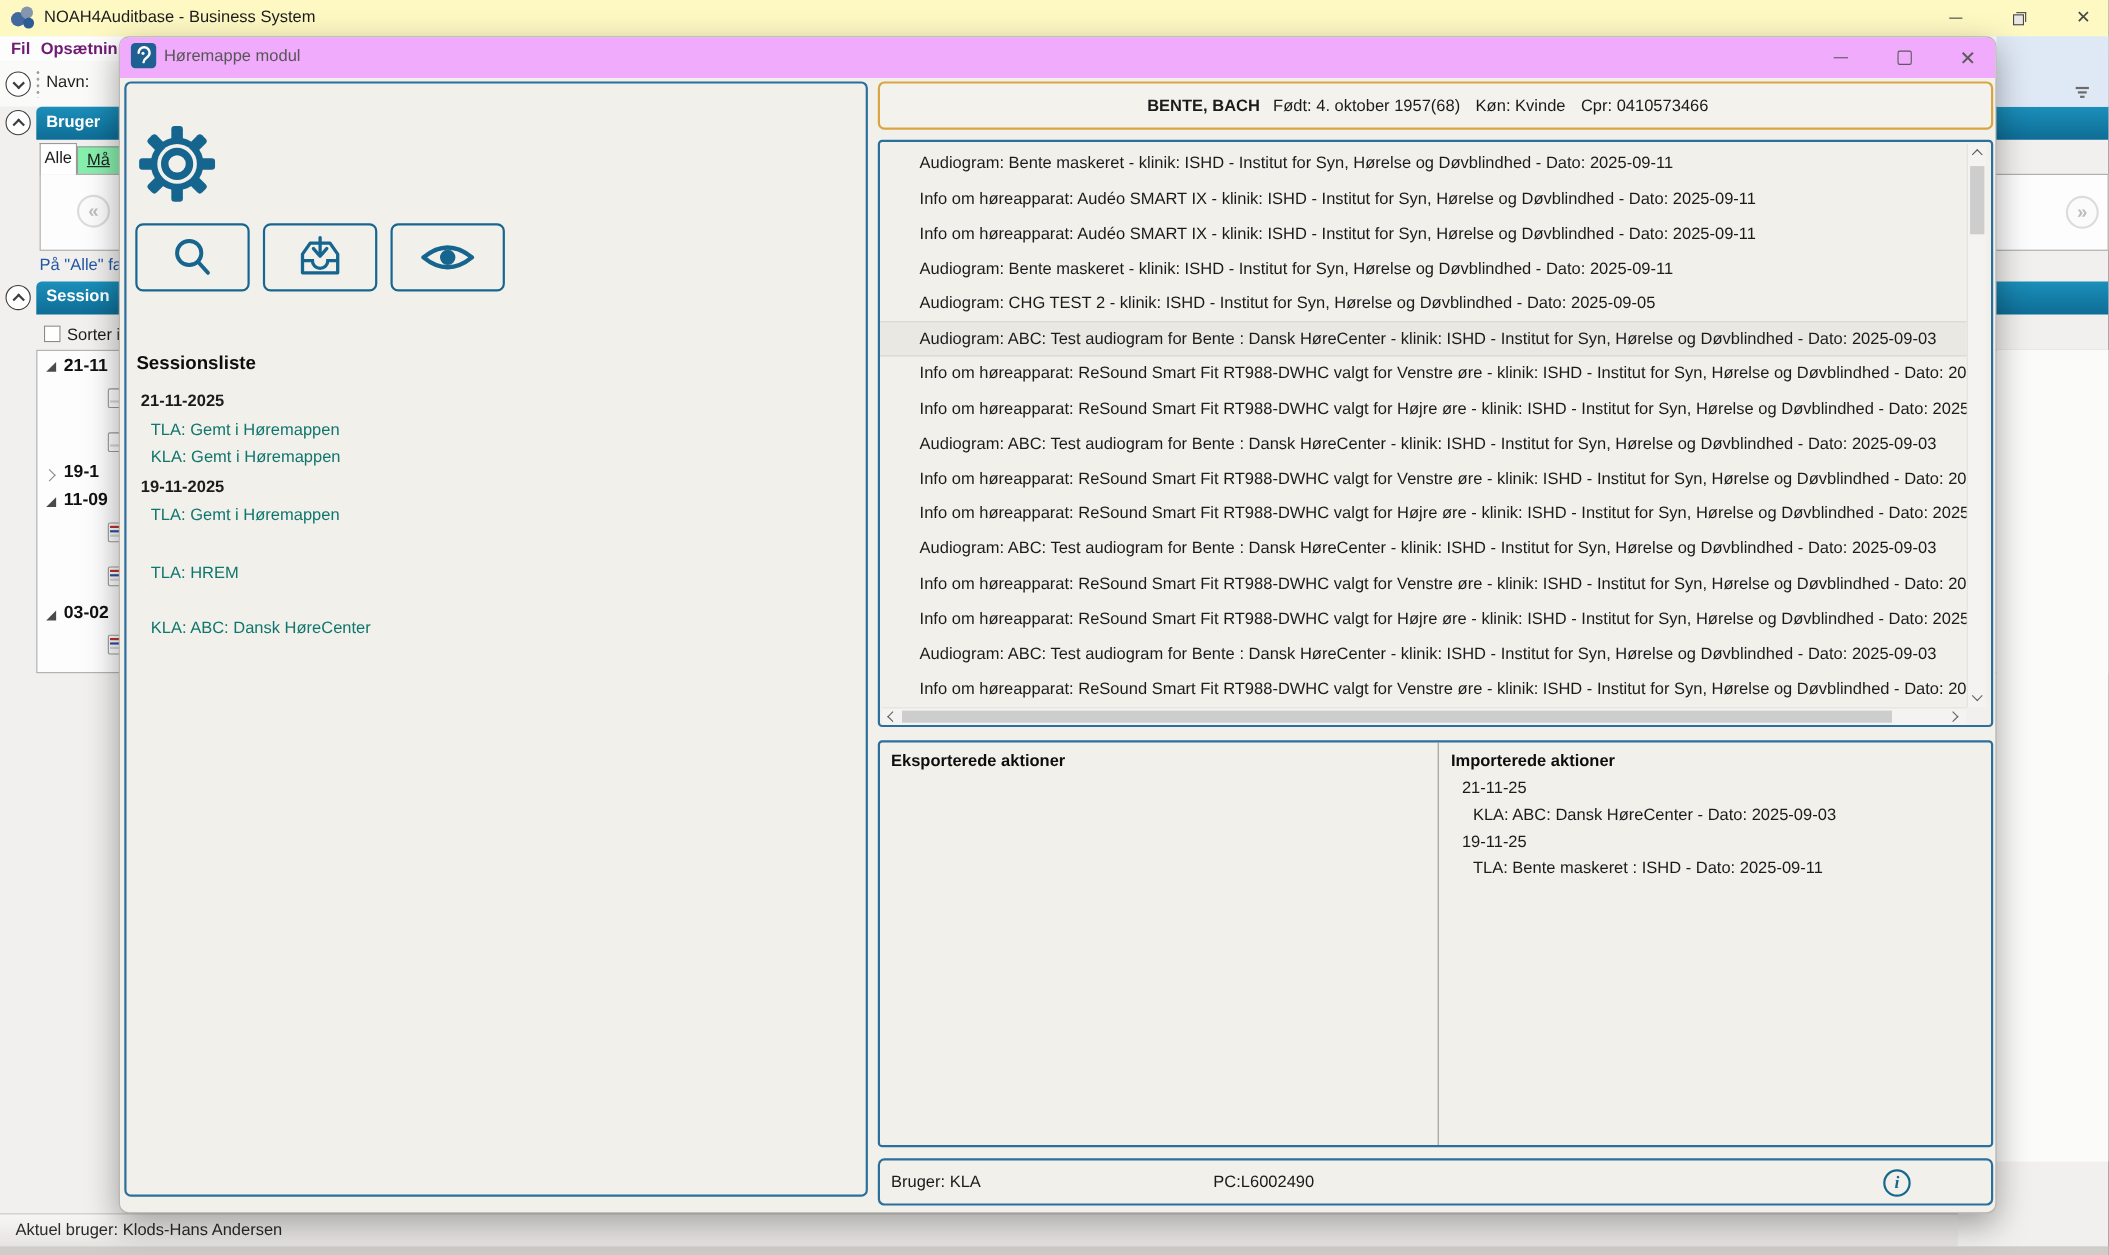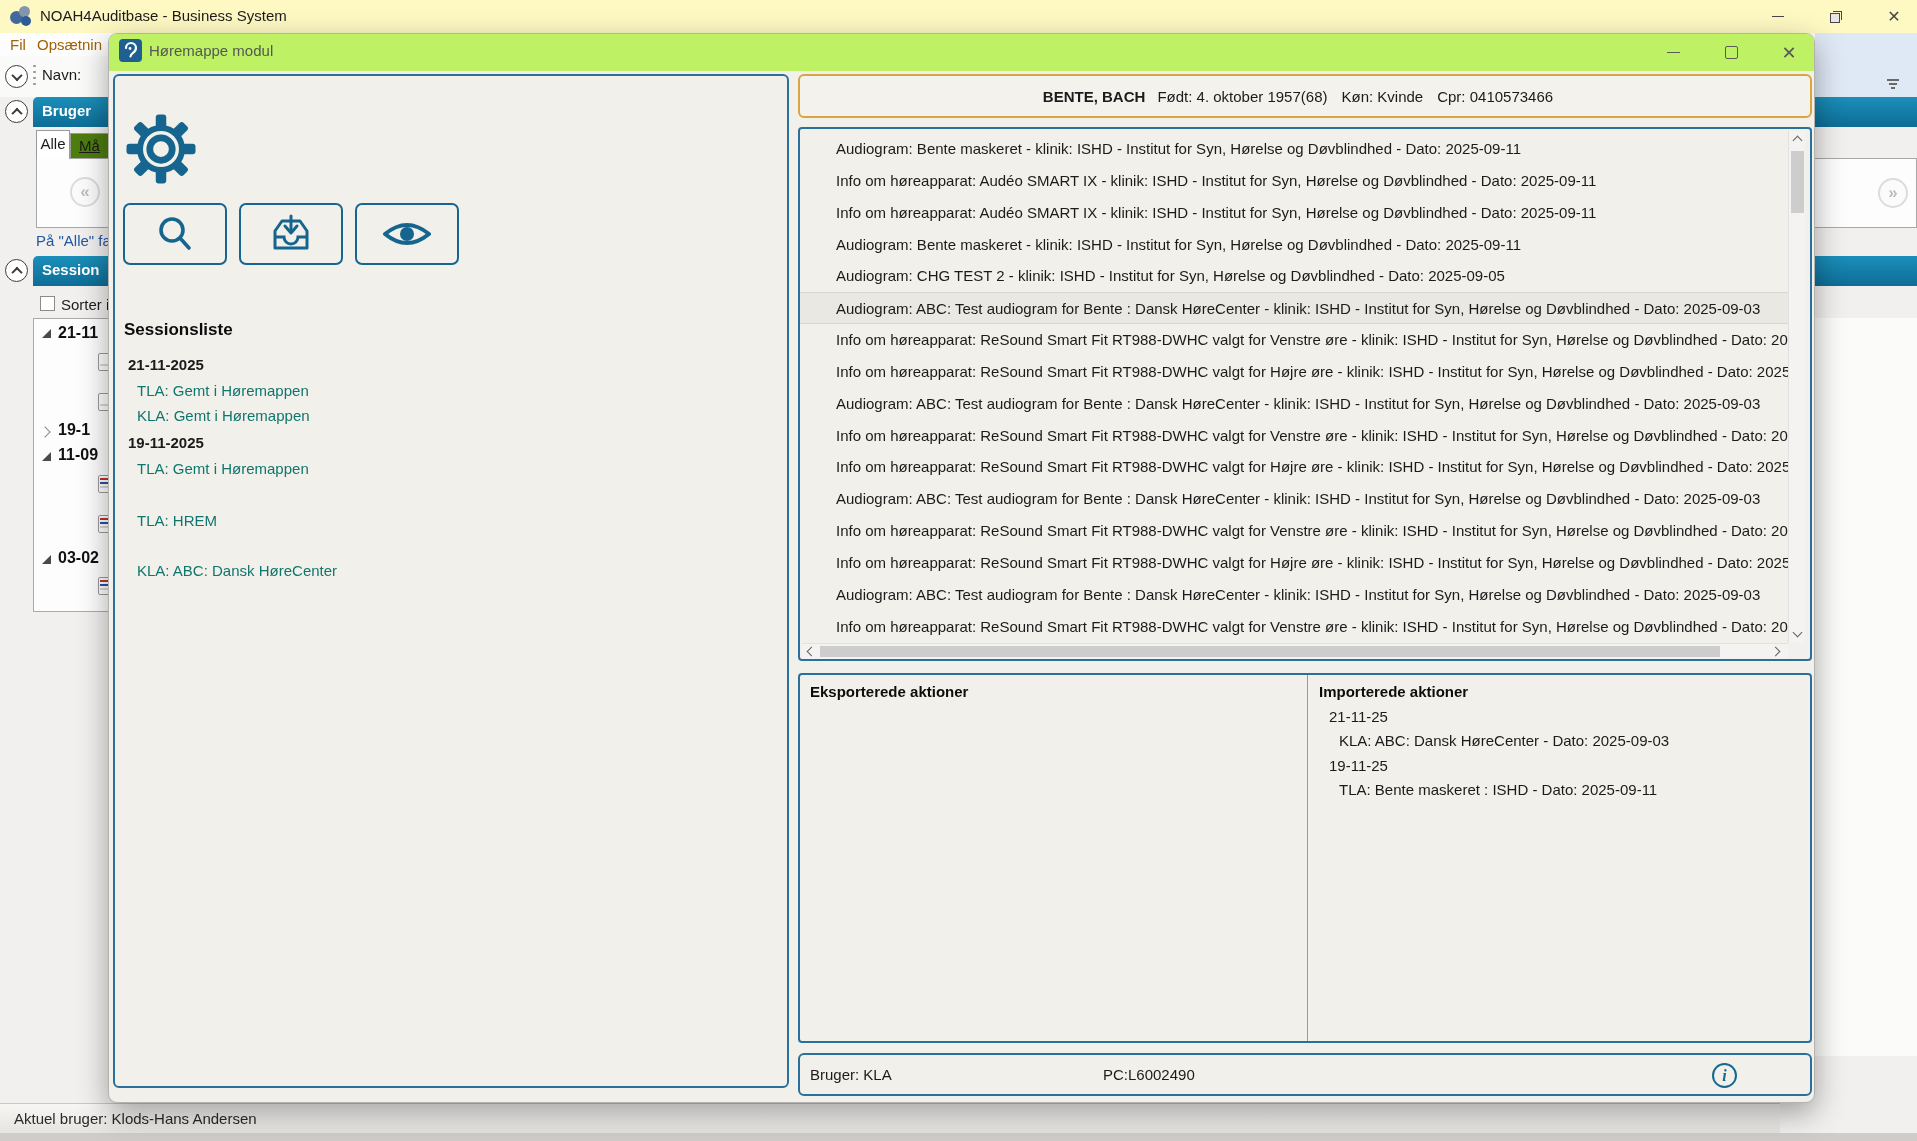--- a/index.html
+++ b/index.html
@@ -20,38 +20,38 @@
   .appicon .c2 { left:9px; top:1px; width:11px; height:11px; background:#8496ab; }
   .appicon .c3 { left:11px; top:11px; width:10px; height:10px; background:#2c5c95; }
   .winbtn { position:absolute; top:0; width:46px; height:33px; display:flex; align-items:center; justify-content:center; color:#474747; }
   .minbar { width:12px; height:0; border-top:1.6px solid #474747; }
   .restore { position:relative; width:12px; height:12px; }
   .restore .b { position:absolute; left:0; top:2px; width:10px; height:10px; border:1.3px solid #474747; background:#e9e6e3; }
   .restore .f { position:absolute; left:3px; top:0; width:9px; height:9px; border:1.3px solid #474747; border-left:none; border-bottom:none; }
   .xglyph { font-size:16px; line-height:16px; }
 
   .menubar { left:0; top:33px; width:1917px; height:23px; background:#fdfdfd; }
-  .menuitem { position:absolute; top:3px; font-size:15px; color:#a16207; }
+  .menuitem { position:absolute; top:3px; font-size:15px; color:#701a75;font-weight:bold; }
 
   .row-navn { left:0; top:56px; width:1917px; height:41px; background:#fafaf9; }
   .circbtn { width:23px; height:23px; border:1.6px solid #3c3c3c; border-radius:50%; display:flex; align-items:center; justify-content:center; background:#fff; }
   .chev { width:8px; height:8px; border-left:2px solid #3c3c3c; border-bottom:2px solid #3c3c3c; }
   .chev.down { transform: rotate(-45deg) translate(1px,-1px); }
   .chev.up   { transform: rotate(135deg) translate(1px,-1px); }
   .grip { position:absolute; left:33px; top:63px; width:3px; height:26px;
           background-image:radial-gradient(circle, #9a9a9a 1.1px, transparent 1.2px);
           background-size:3px 6px; }
   .lbl15 { font-size:15px; color:#1c1c1c; }
 
   .tealhdr { background:linear-gradient(#1b8fba, #0e6d96); border-radius:5px 0 0 0; color:#fff; font-weight:bold; font-size:15px; }
   .tealhdr span { display:inline-block; padding:5px 0 0 9px; }
 
   .tab { position:absolute; font-size:15px; text-align:center; border:1px solid #9a9a9a; }
   .tab.active { background:#fff; border-bottom:none; z-index:2; }
-  .tab.idle { background:#4d7c0f;text-decoration:underline; }
+  .tab.idle { background:#86efac;text-decoration:underline; }
 
   .panelbox { background:#fdfdfd; border:1px solid #a8a8a8; }
   .jumpcirc { width:30px; height:30px; border:2px solid #dcdcdc; border-radius:50%; color:#bdbdbd; font-size:17px; font-weight:bold; display:flex; align-items:center; justify-content:center; background:#fbfbfb; }
   .linktext { font-size:15px; color:#2257a4; }
   .checkbox { width:15px; height:15px; border:1.4px solid #8a8a8a; background:#fff; }
 
   .treebox { background:#fdfdfd; border:1px solid #ababab; overflow:hidden; }
   .treenode { position:absolute; font-size:16px; font-weight:bold; color:#111; white-space:nowrap; }
   .tri-exp { position:absolute; width:0; height:0; border-right:9px solid #4a4a4a; border-top:9px solid transparent; }
   .tri-col { position:absolute; width:0; height:0; border-left:8px solid transparent; border-top:6px solid transparent; border-bottom:6px solid transparent; border-left-color:transparent;
@@ -67,21 +67,21 @@
   .statusstrip { left:0; top:1133px; width:1917px; height:8px; background:#cfccc9; }
 
   .rsliver-blue { left:1815px; top:33px; width:102px; height:64px; background:#dfe9f5; }
   .rsliver-white { left:1815px; top:318px; width:102px; height:738px; background:#fbfbfa; }
   .funnel { position:absolute; display:flex; flex-direction:column; align-items:center; gap:2px; }
   .funnel i { display:block; height:2px; background:#6a6a6a; }
 
   
   .dialog { left:108px; top:33px; width:1707px; height:1070px; background:#f2f0ea;
             border:1px solid #b5b3af; border-radius:9px; box-shadow:0 10px 30px rgba(0,0,0,.35); }
-  .dlg-titlebar { position:absolute; left:0; top:0; width:100%; height:37px; background:#bef264; border-radius:8px 8px 0 0; }
+  .dlg-titlebar { position:absolute; left:0; top:0; width:100%; height:37px; background:#f0abfc; border-radius:8px 8px 0 0; }
   .dlg-icon { position:absolute; left:10px; top:5px; width:23px; height:23px; background:#1e6092; border-radius:4px; }
   .dlg-title { position:absolute; left:40px; top:8px; font-size:15px; color:#565656; }
   .dlgbtn { position:absolute; top:0; width:50px; height:37px; display:flex; align-items:center; justify-content:center; color:#5a5a5a; }
   .sqr { width:13px; height:13px; border:1.4px solid #5a5a5a; border-radius:2px; }
 
   .leftpanel { position:absolute; left:4px; top:40px; width:676px; height:1014px; background:#f2f0ea; border:2px solid #2b6f9c; border-radius:6px; }
   .toolbtn { position:absolute; top:127px; width:104px; height:62px; border:2.5px solid #176691; border-radius:7px; display:flex; align-items:center; justify-content:center; background:transparent; }
   .sesshead { position:absolute; left:9px; top:244px; font-size:17px; font-weight:bold; color:#0d0d0d; }
   .sess-item { position:absolute; left:0; width:660px; font-size:15px; white-space:nowrap; }
   .sess-item.date { font-weight:bold; padding-left:13px; }

